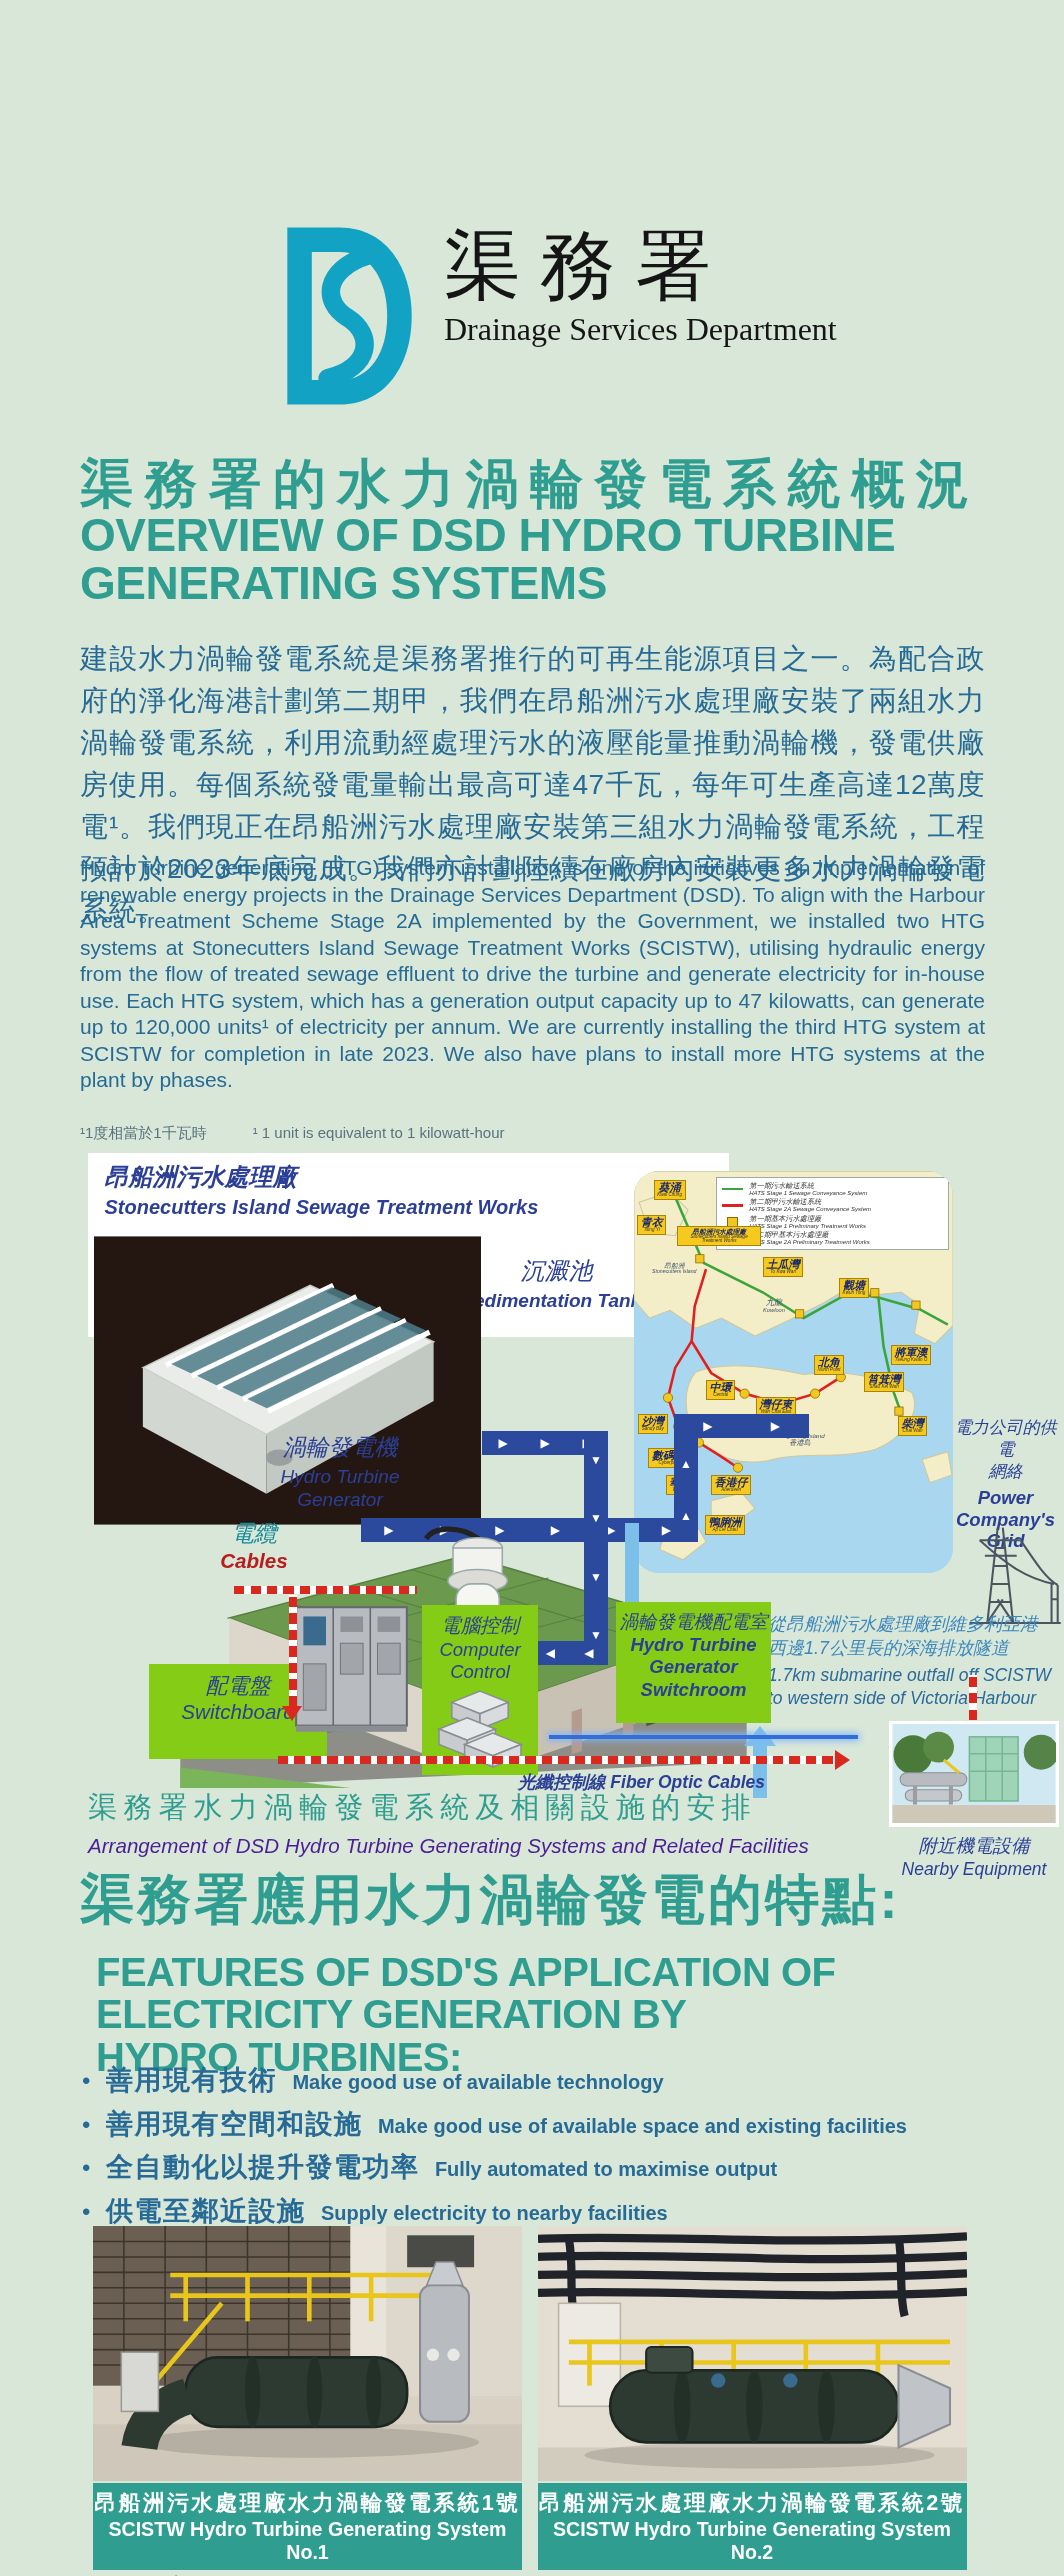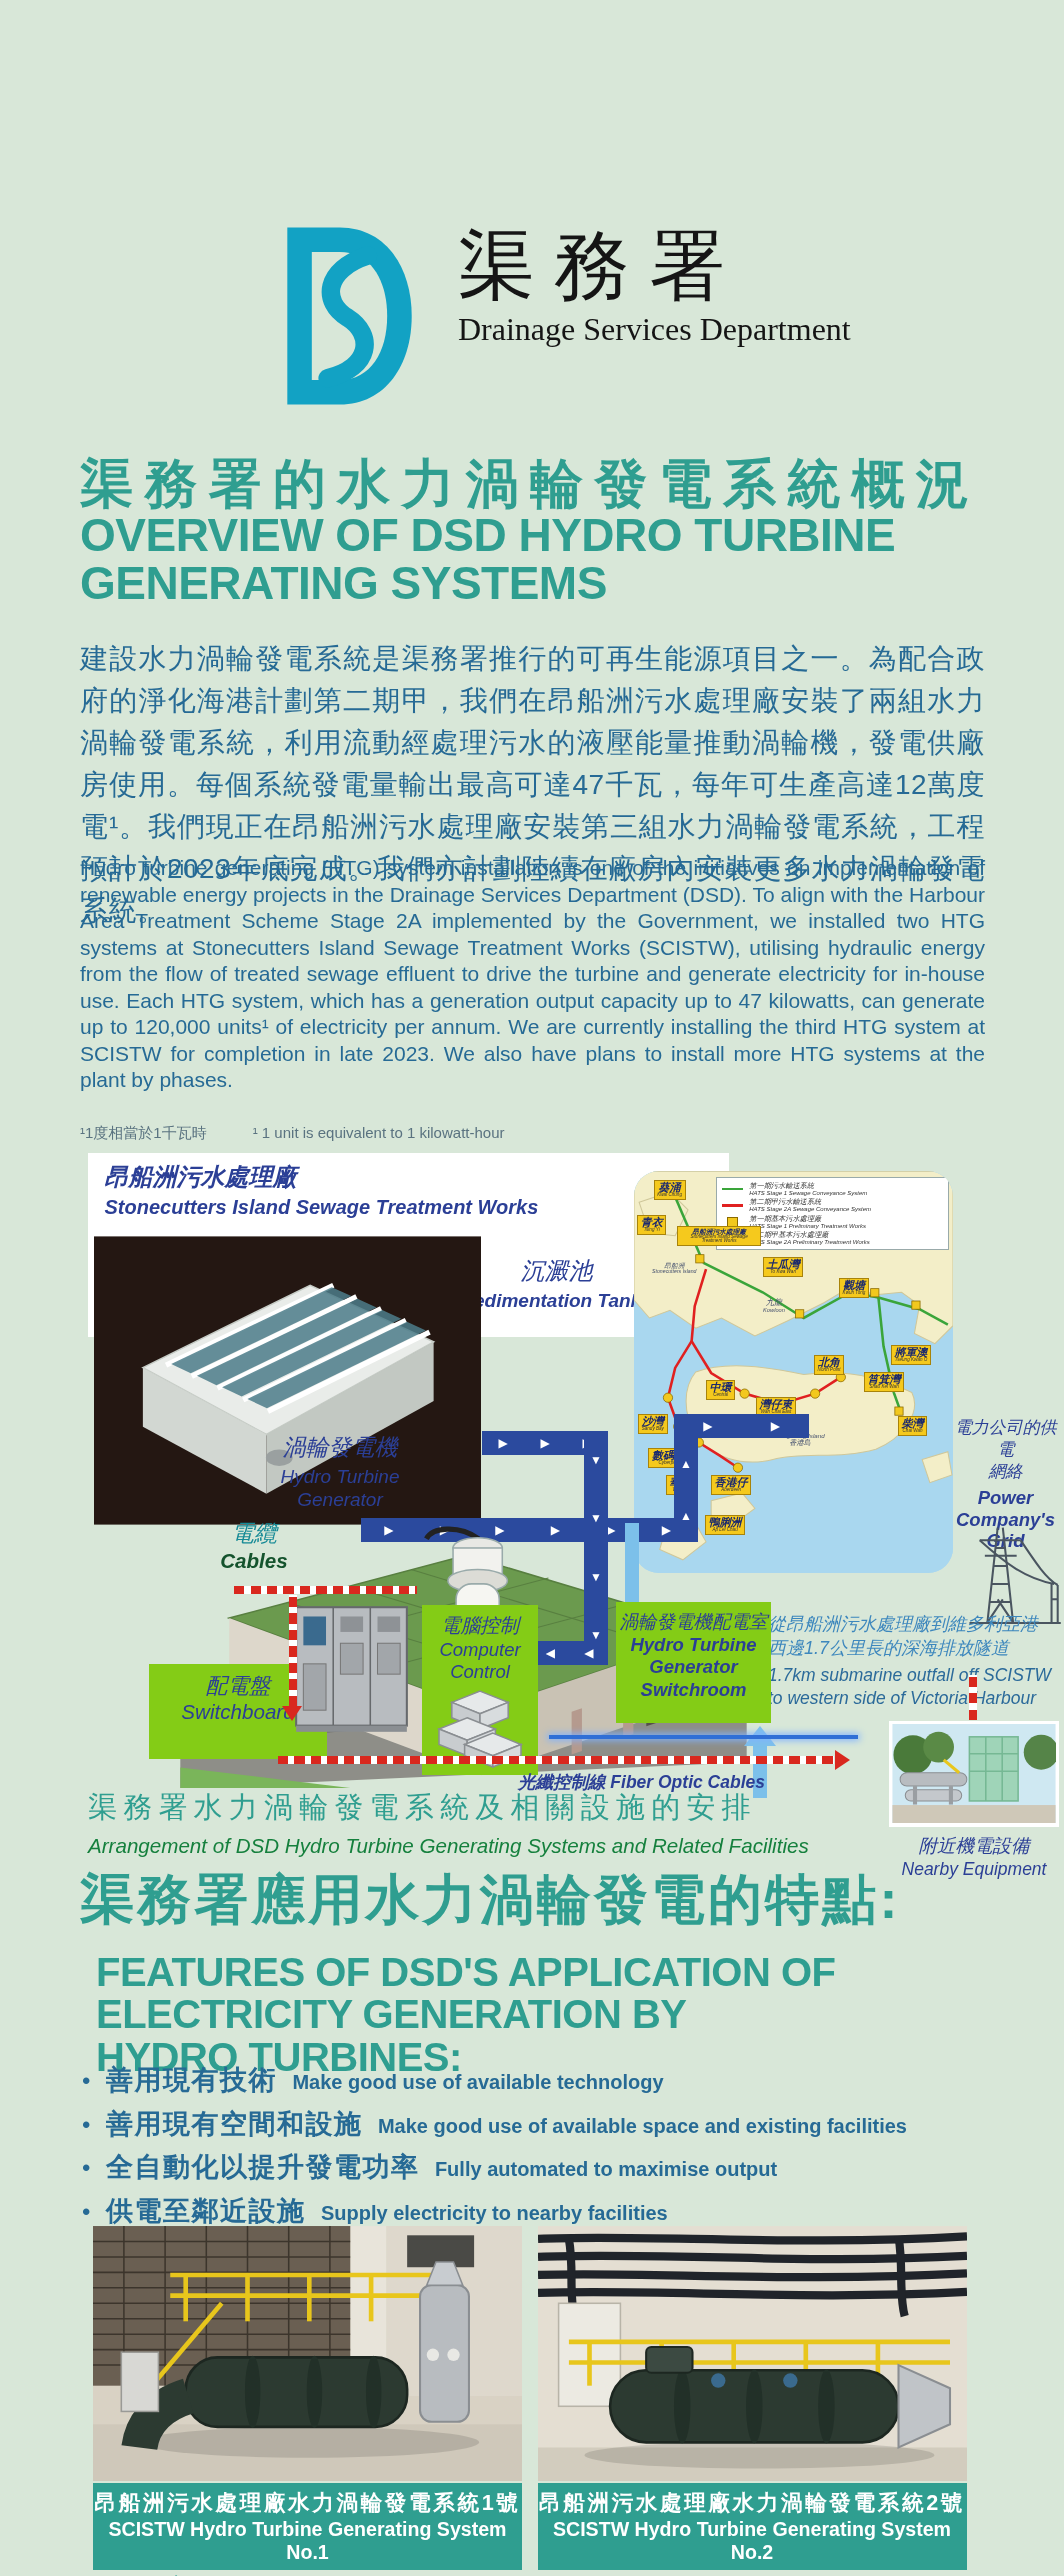--- a/index.html
+++ b/index.html
@@ -1,19 +1,19 @@
 <!DOCTYPE html>
 <html style="font-size:8.2px"><head>
 <meta charset="utf-8">
 <style>
   html,body{margin:0;padding:0;}
   body{width:1065px;height:3408px;background:#d8e7d8;position:relative;overflow:hidden;
        font-family:"Liberation Sans","DejaVu Sans",sans-serif;}
   
-  #logo-block{position:absolute;top:224px;left:281px;display:flex;gap:40px;}
+  #logo-block{position:absolute;top:224px;left:281px;display:flex;gap:26px;}
   #logo-names .zh{font-size:76px;letter-spacing:19.6px;color:#151515;font-weight:500;line-height:1.1;}
   #logo-names .en{font-family:"Liberation Serif","DejaVu Serif",serif;font-size:32px;color:#151515;margin-top:3.1px;}
   
   #ov-title-zh{position:absolute;top:449px;left:80px;width:907px;font-size:53px;font-weight:800;
     letter-spacing:11.3px;color:#2f9e90;}
   #ov-title-en{position:absolute;top:511px;left:80px;width:927px;font-size:46px;font-weight:800;
     line-height:1.05;color:#2f9e90;white-space:pre-line;letter-spacing:-0.5px;}
   #ov-para-zh{position:absolute;top:638px;left:80px;width:905px;font-size:28px;line-height:42px;
     color:#266a95;text-align:justify;letter-spacing:0.5px;}
   #ov-para-en{position:absolute;top:855px;left:80px;width:905px;font-size:21px;line-height:26.5px;
@@ -52,21 +52,21 @@
   .d-grid-label{position:absolute;left:949px;top:268px;width:113px;text-align:center;z-index:2;}
   .grid-zh{font-size:17px;white-space:pre-line;line-height:1.3;}
   .grid-en{font-size:18.5px;font-weight:700;white-space:pre-line;margin-top:4.1px;line-height:1.15;}
   .d-pylon{position:absolute;left:959px;top:358px;z-index:2;}
   .d-htg-label{position:absolute;left:260px;top:283px;width:160px;text-align:center;z-index:5;}
   .htg-zh{font-size:23px;}
   .htg-en{font-size:19px;white-space:pre-line;margin-top:3.1px;line-height:1.2;}
   .d-turbine{position:absolute;left:412px;top:374px;z-index:5;}
   .d-cables-label{position:absolute;left:210px;top:369px;width:88px;text-align:center;z-index:5;}
   .cab-zh{font-size:23px;color:#168a96;}
-  .cab-en{font-size:20.6px;color:#14532d;font-weight:700;}
+  .cab-en{font-size:20.6px;color:#b91c1c;font-weight:700;}
   .pipe{position:absolute;background:#2b4a9e;display:flex;align-items:center;justify-content:space-around;
     color:#fff;z-index:4;font-size:12px;}
   .pipe.v{flex-direction:column;}
   .bluearrow{position:absolute;z-index:4;display:flex;flex-direction:column;align-items:center;}
   .bluearrow .shaft{width:13.4px;background:#7cc0ea;flex:1;}
   .bluearrow .head-d{width:0;height:0;border-left:16.5px solid transparent;border-right:16.5px solid transparent;
     border-top:20.6px solid #7cc0ea;}
   .bluearrow .head-u{width:0;height:0;border-left:16.5px solid transparent;border-right:16.5px solid transparent;
     border-bottom:20.6px solid #7cc0ea;}
   .d-outfall{position:absolute;left:768px;top:464px;width:294px;z-index:3;}
@@ -89,21 +89,21 @@
   .fiber{position:absolute;left:549px;top:586px;width:309px;height:4.1px;background:#2f6fd6;
     box-shadow:0 0 7.2px 1.5px #7fb2ff;z-index:4;}
   .fiber-lbl{position:absolute;left:518px;top:621px;font-size:17.5px;font-weight:700;z-index:6;}
   .d-nearby{position:absolute;left:889px;top:572px;width:170px;height:106px;background:#fff;
     padding:3.1px;box-sizing:border-box;z-index:5;}
   .nearby-zh{position:absolute;left:876px;top:684px;width:196px;text-align:center;font-size:18.5px;z-index:5;}
   .nearby-en{position:absolute;left:876px;top:710px;width:196px;text-align:center;font-size:17.5px;z-index:5;}
   .d-cabinet{position:absolute;left:291px;top:453px;z-index:5;}
   
   #dia-cap-zh{position:absolute;top:1788px;left:88px;font-size:29px;letter-spacing:6.2px;color:#2f9e90;font-weight:500;}
-  #dia-cap-en{position:absolute;top:1834px;left:88px;font-size:20.6px;font-style:italic;color:#15803d;}
+  #dia-cap-en{position:absolute;top:1834px;left:88px;font-size:20.6px;font-style:italic;color:#4c1d95;}
   
   #ft-title-zh{position:absolute;top:1864px;left:80px;font-size:54px;font-weight:700;letter-spacing:3.1px;color:#2f9e90;}
   #ft-title-en{position:absolute;top:1935px;left:80px;font-size:40px;font-weight:800;line-height:1.06;
     color:#2f9e90;white-space:pre-line;letter-spacing:-0.5px;}
   #ft-bullets{position:absolute;top:2062px;left:82px;width:927px;list-style:none;margin:0;padding:0;}
   #ft-bullets li{display:flex;align-items:baseline;gap:15.5px;margin-bottom:7.7px;}
   .b-dot{color:#266a95;font-size:24px;}
   .b-zh{font-size:27px;font-weight:700;color:#266a95;letter-spacing:1.5px;}
   .b-en{font-size:20px;font-weight:700;color:#266a95;}
   

